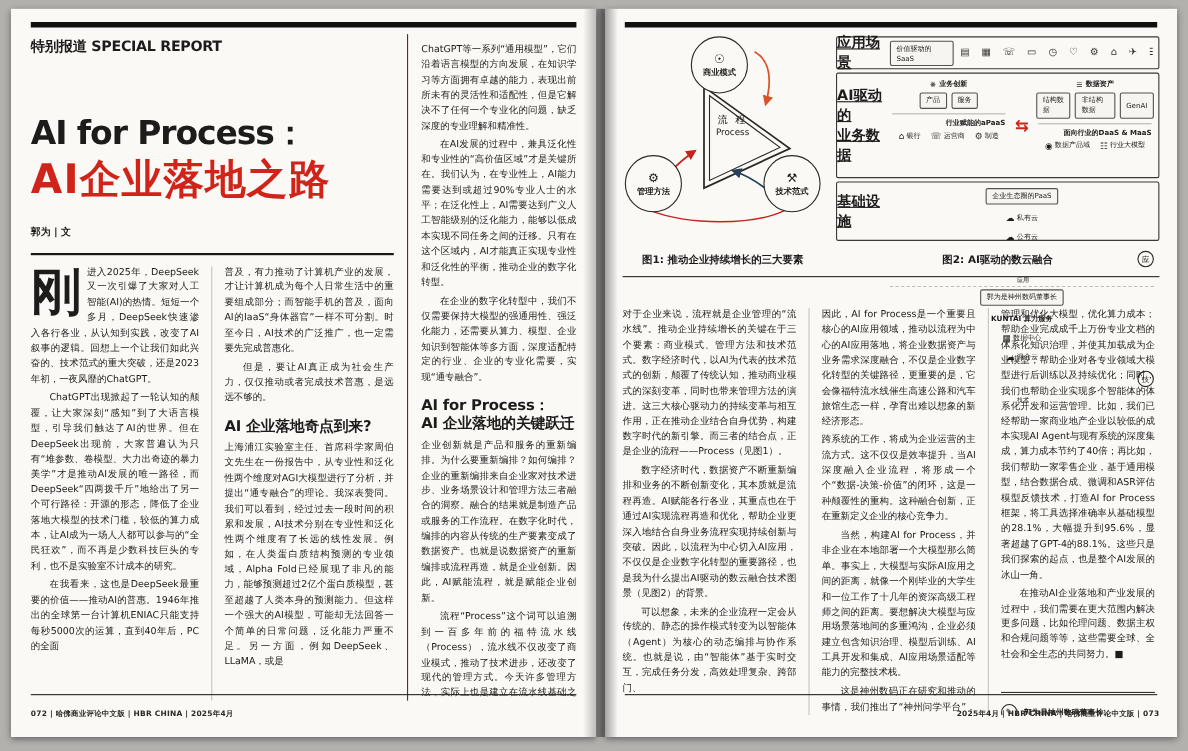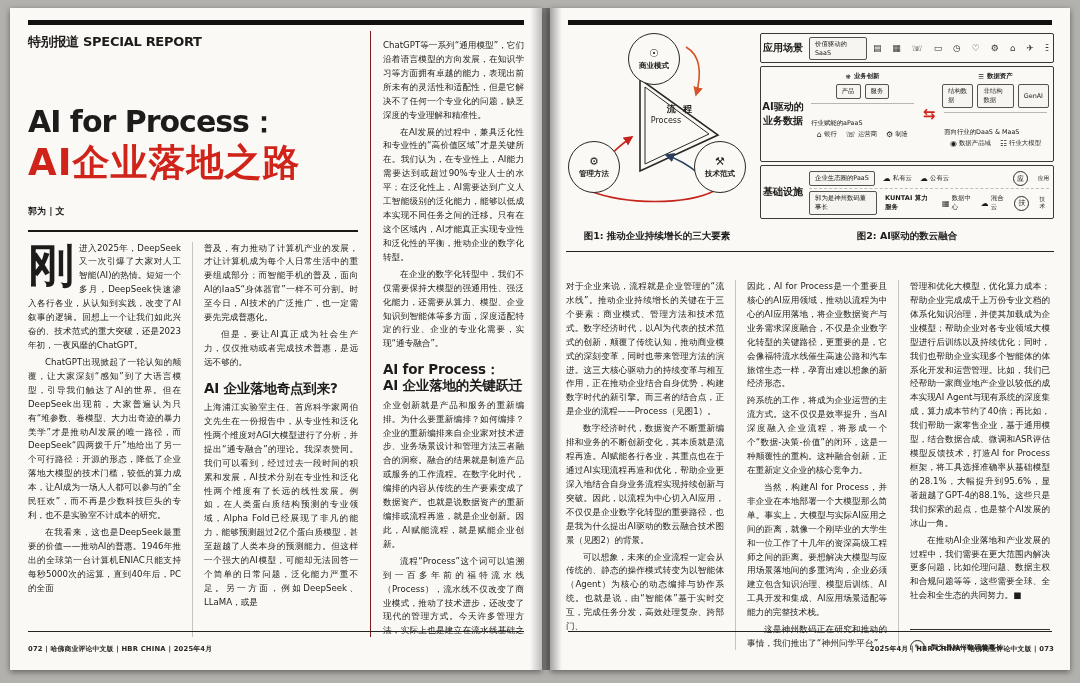--- a/index.html
+++ b/index.html
@@ -53,43 +53,43 @@
   .fig1-art { position:relative; flex:1; }
   .fig1-art svg { position:absolute; left:0; top:0; }
   .node { position:absolute; width:52px; height:52px; border:1.5px solid #2a2926; border-radius:50%;
     background:#faf9f6; display:flex; flex-direction:column; align-items:center; justify-content:center; z-index:2; }
   .node .nlabel { font-size:7.5px; font-weight:bold; }
   .node .nicon { font-size:11px; line-height:1; margin-bottom:2px; }
   #node-biz { left:62px; top:0; }
   #node-mgmt { left:2px; top:108px; }
   #node-tech { right:2px; top:108px; }
   .tri-center { position:absolute; left:72px; top:70px; width:56px; text-align:center; z-index:2; }
-  .tri-center .t1 { font-size:9px; font-weight:bold; letter-spacing:2px;text-align:right; }
+  .tri-center .t1 { font-size:9px; font-weight:normal; letter-spacing:2px; }
   .tri-center .t2 { font-size:8px; font-weight:normal; }
 
   #fig2 { flex:1; margin-left:12px; }
   .fig2-grid { flex:1; display:flex; flex-direction:column; font-size:6.4px; }
   .f2row { display:flex; border:1px solid #3a3935; border-radius:2px; background:#faf9f6; margin-bottom:3px; }
   .f2label { width:44px; flex:none; display:flex; flex-direction:column; align-items:center; justify-content:center;
-    font-weight:bold; font-size:10px; border-right:0; }
+    font-weight:bold; font-size:13px; border-right:0;text-decoration:underline; }
   .f2content { flex:1; padding:3px 4px; }
   .f2box { border:1px solid #55534e; border-radius:2px; background:#f6f5f1; padding:2px 5px; display:inline-flex; align-items:center; gap:3px; }
   .row1wrap { display:flex; align-items:center; gap:6px; width:100%; }
   .iconstrip { font-size:9px; letter-spacing:4px; white-space:nowrap; overflow:hidden; color:#35332f; }
   .halves { display:flex; align-items:stretch; }
   .half { flex:1; display:flex; flex-direction:column; align-items:center; }
   .half-hd { display:flex; align-items:center; gap:3px; font-weight:bold; margin:2px 0 3px 0; }
   .half-boxes { display:flex; gap:4px; margin-bottom:4px; }
-  .half-sub { border-top:1px solid #b9b7b2; width:96%; text-align:left; padding-top:15px; font-weight:normal; }
+  .half-sub { border-top:1px solid #b9b7b2; width:96%; text-align:right; padding-top:4px; font-weight:bold; }
   .half-items { display:flex; gap:9px; margin-top:2px; }
   .mini { display:flex; align-items:center; gap:2px; }
   .mini .g { font-size:8px; }
   .exchange { width:26px; flex:none; display:flex; align-items:center; justify-content:center; }
   .exchange span { font-size:15px; font-weight:bold; }
-  .infra-line { display:flex; align-items:center; gap:8px; padding:2px 0; }
+  .infra-line { display:flex; align-items:center; gap:8px; padding:2px 0;flex-direction:column; }
   .infra-line + .infra-line { border-top:1px dashed #c0beb8; }
   .sidecircle { width:15px; height:15px; border:1.2px solid #2a2926; border-radius:50%; display:flex; align-items:center; justify-content:center; font-size:7px; flex:none; margin-left:auto; }
   .sc-label { font-size:5.5px; margin-left:2px; }
   .brand { font-weight:bold; font-size:6.6px; }
 
   .rp-rule { border-top:1.5px solid #25241f; margin:8px 16px 6px 16px; }
   .rp-cols { display:flex; padding:2px 16px 0 16px; height:372px; overflow:hidden;margin-top:26px; }
   .rp-col { width:158px; flex:none; overflow:hidden; }
   .rp-col + .rp-col { border-left:1px solid #c6c4bf; margin-left:11px; padding-left:11px; width:152px; }
   .rp-col:first-child { width:158px; }

